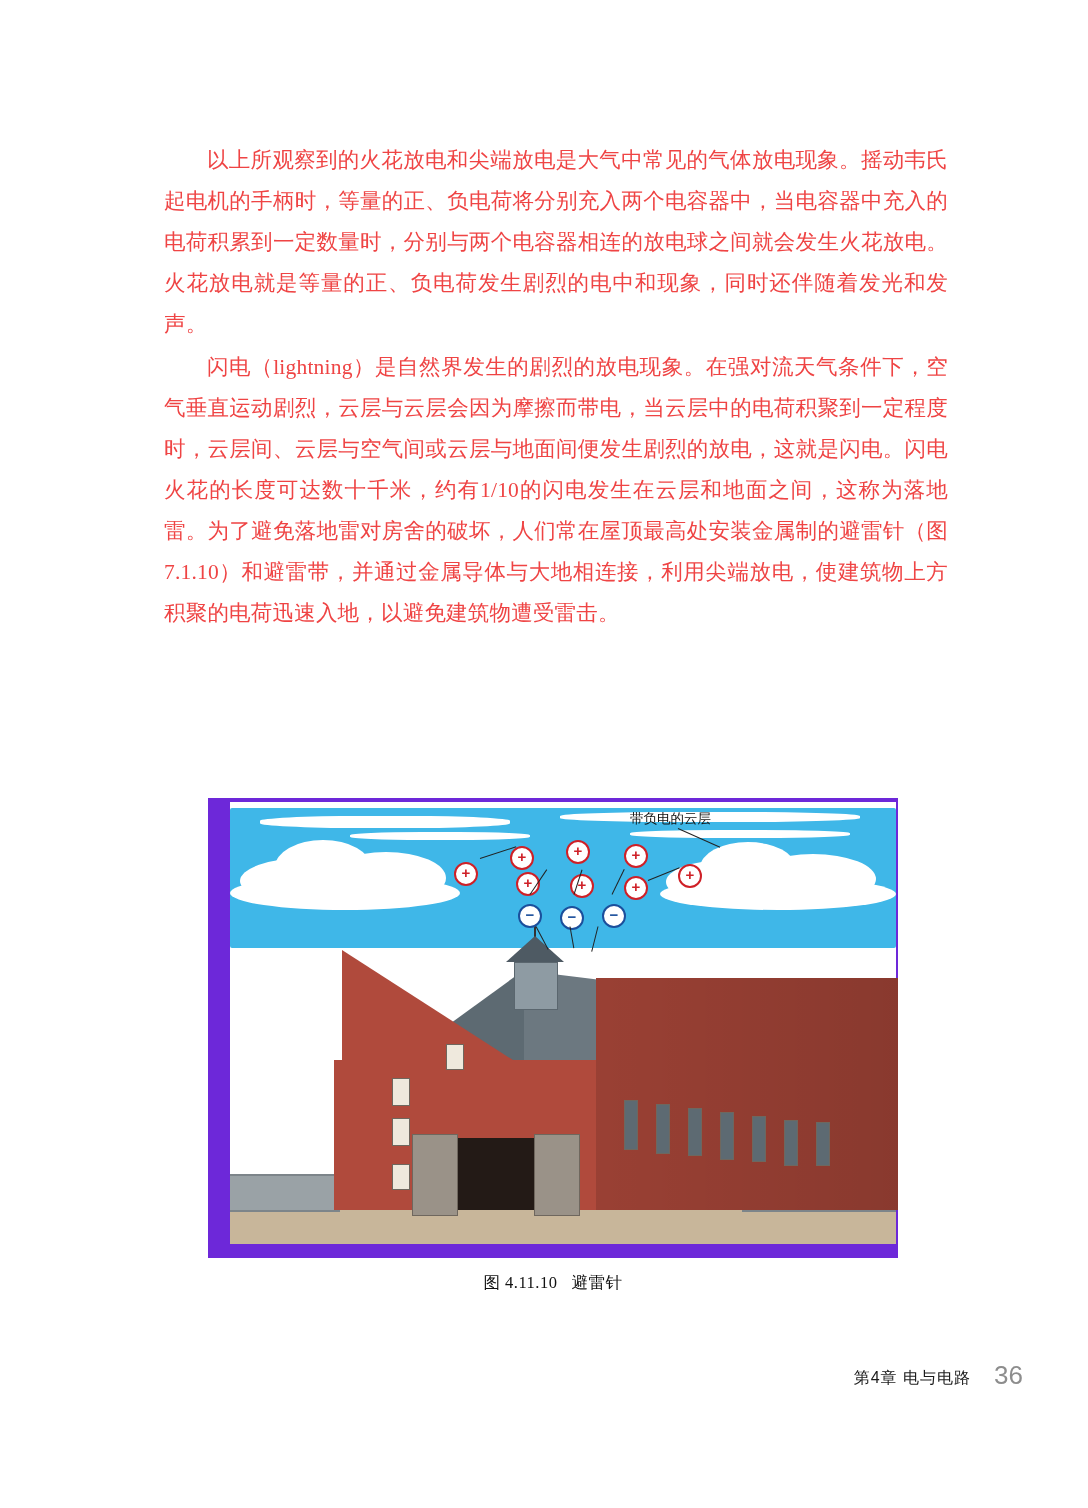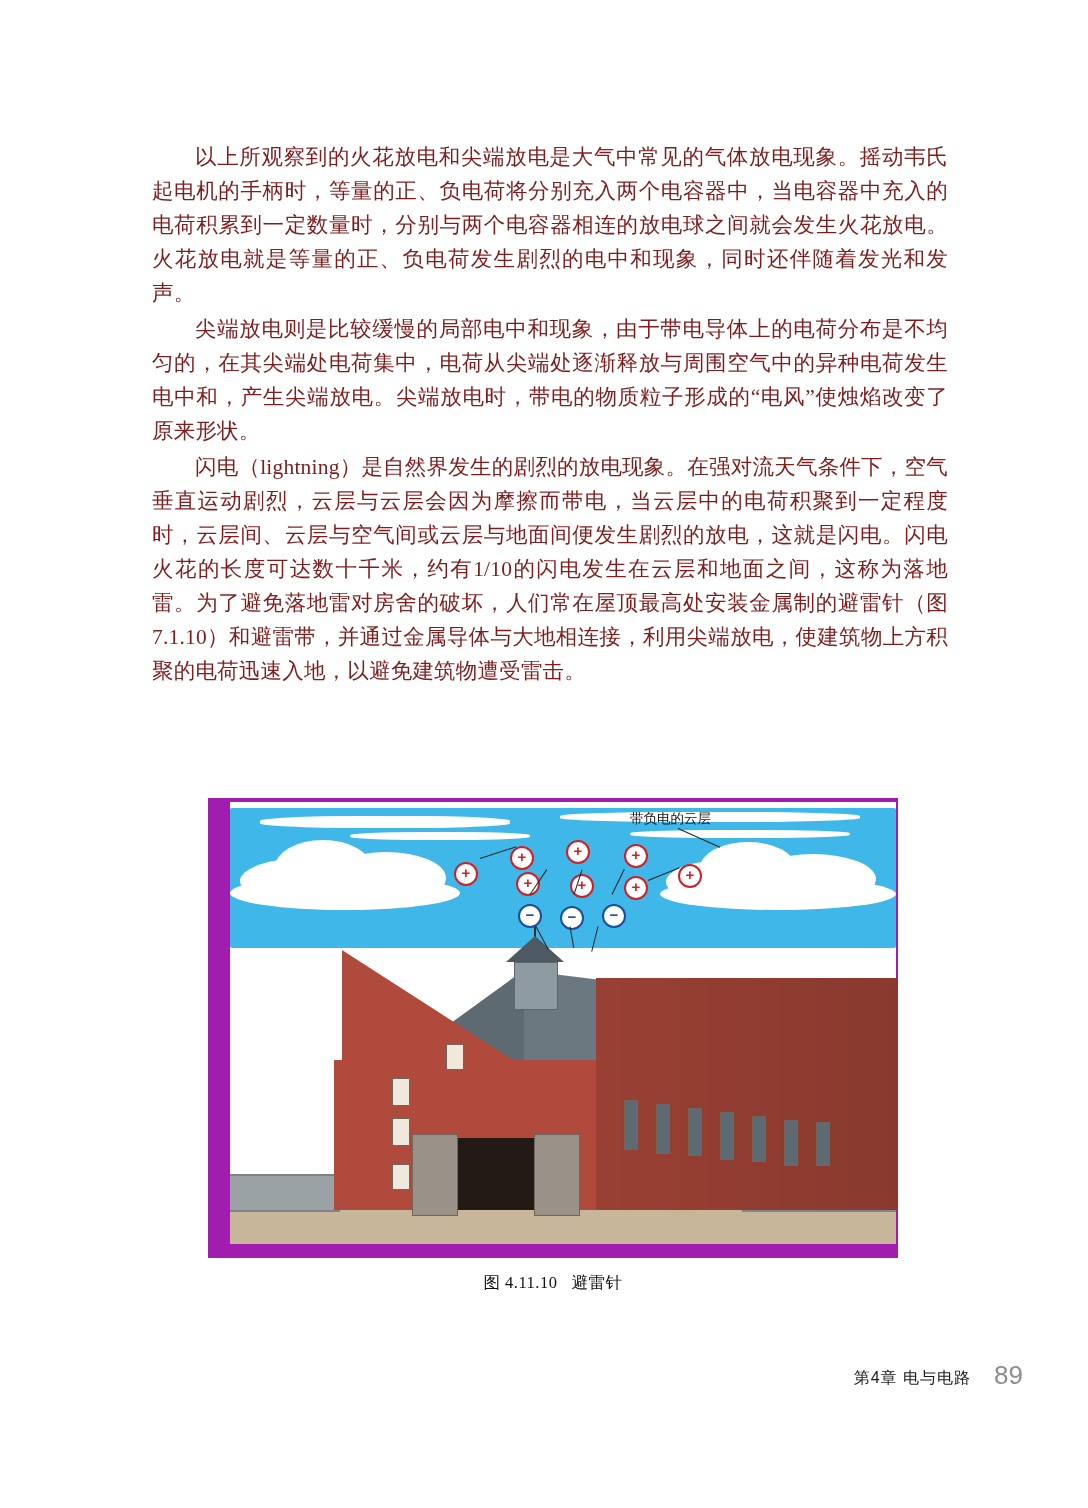--- a/index.html
+++ b/index.html
@@ -21,43 +21,43 @@
     width: 1088px;
     height: 1508px;
   }
   .text-block {
     position: absolute;
     left: 148px;
     top: 140px;
     width: 800px;
   }
   p.para {
-    margin: 0 0 2px 4px;
+    margin: 0 0 2px 16px;
     font-size: 21.5px;
-    line-height: 34px;
+    line-height: 41px;
     text-align: justify;
     text-justify: inter-ideograph;
     text-indent: 2em;
     letter-spacing: 0.2px;
-    color: #7f1d1d;
+    color: #ef4444;
   }
   .figure {
     position: absolute;
     left: 208px;
     top: 798px;
     width: 690px;
     height: 460px;
   }
   .fig-img {
     position: absolute;
     left: 0; top: 0;
     width: 690px;
     height: 460px;
     overflow: hidden;
-    background: #a21caf;
+    background: #6d28d9;
   }
   
   .sky {
     position: absolute;
     left: 22px; top: 4px;
     width: 666px;
     height: 436px;
     background: #ffffff;
   }
   .sky-band {
@@ -278,21 +278,20 @@
     font-family: "Liberation Sans", sans-serif;
   }
 </style>
 </head>
 <body>
 
 <div class="page">
 
   <div class="text-block">
     <p class="para">以上所观察到的火花放电和尖端放电是大气中常见的气体放电现象。摇动韦氏起电机的手柄时，等量的正、负电荷将分别充入两个电容器中，当电容器中充入的电荷积累到一定数量时，分别与两个电容器相连的放电球之间就会发生火花放电。火花放电就是等量的正、负电荷发生剧烈的电中和现象，同时还伴随着发光和发声。</p>
-    <p class="para">尖端放电则是比较缓慢的局部电中和现象，由于带电导体上的电荷分布是不均匀的，在其尖端处电荷集中，电荷从尖端处逐渐释放与周围空气中的异种电荷发生电中和，产生尖端放电。尖端放电时，带电的物质粒子形成的“电风”使烛焰改变了原来形状。</p>
     <p class="para">闪电（lightning）是自然界发生的剧烈的放电现象。在强对流天气条件下，空气垂直运动剧烈，云层与云层会因为摩擦而带电，当云层中的电荷积聚到一定程度时，云层间、云层与空气间或云层与地面间便发生剧烈的放电，这就是闪电。闪电火花的长度可达数十千米，约有1/10的闪电发生在云层和地面之间，这称为落地雷。为了避免落地雷对房舍的破坏，人们常在屋顶最高处安装金属制的避雷针（图7.1.10）和避雷带，并通过金属导体与大地相连接，利用尖端放电，使建筑物上方积聚的电荷迅速入地，以避免建筑物遭受雷击。</p>
   </div>
 
   <div class="figure">
     <div class="fig-img">
       <div class="sky">
         <div class="sky-band"></div>
 
         <div class="streak s1"></div>
         <div class="streak s2"></div>
@@ -376,16 +375,16 @@
       </div>
     </div>
 
     <div class="fig-caption">
       <span class="num">图 4.11.10</span><span>避雷针</span>
     </div>
   </div>
 
   <div class="footer">
     <div class="footer-chapter">第4章  电与电路</div>
-    <div class="footer-page">89</div>
+    <div class="footer-page">36</div>
   </div>
 
 </div>
 
 </body></html>

